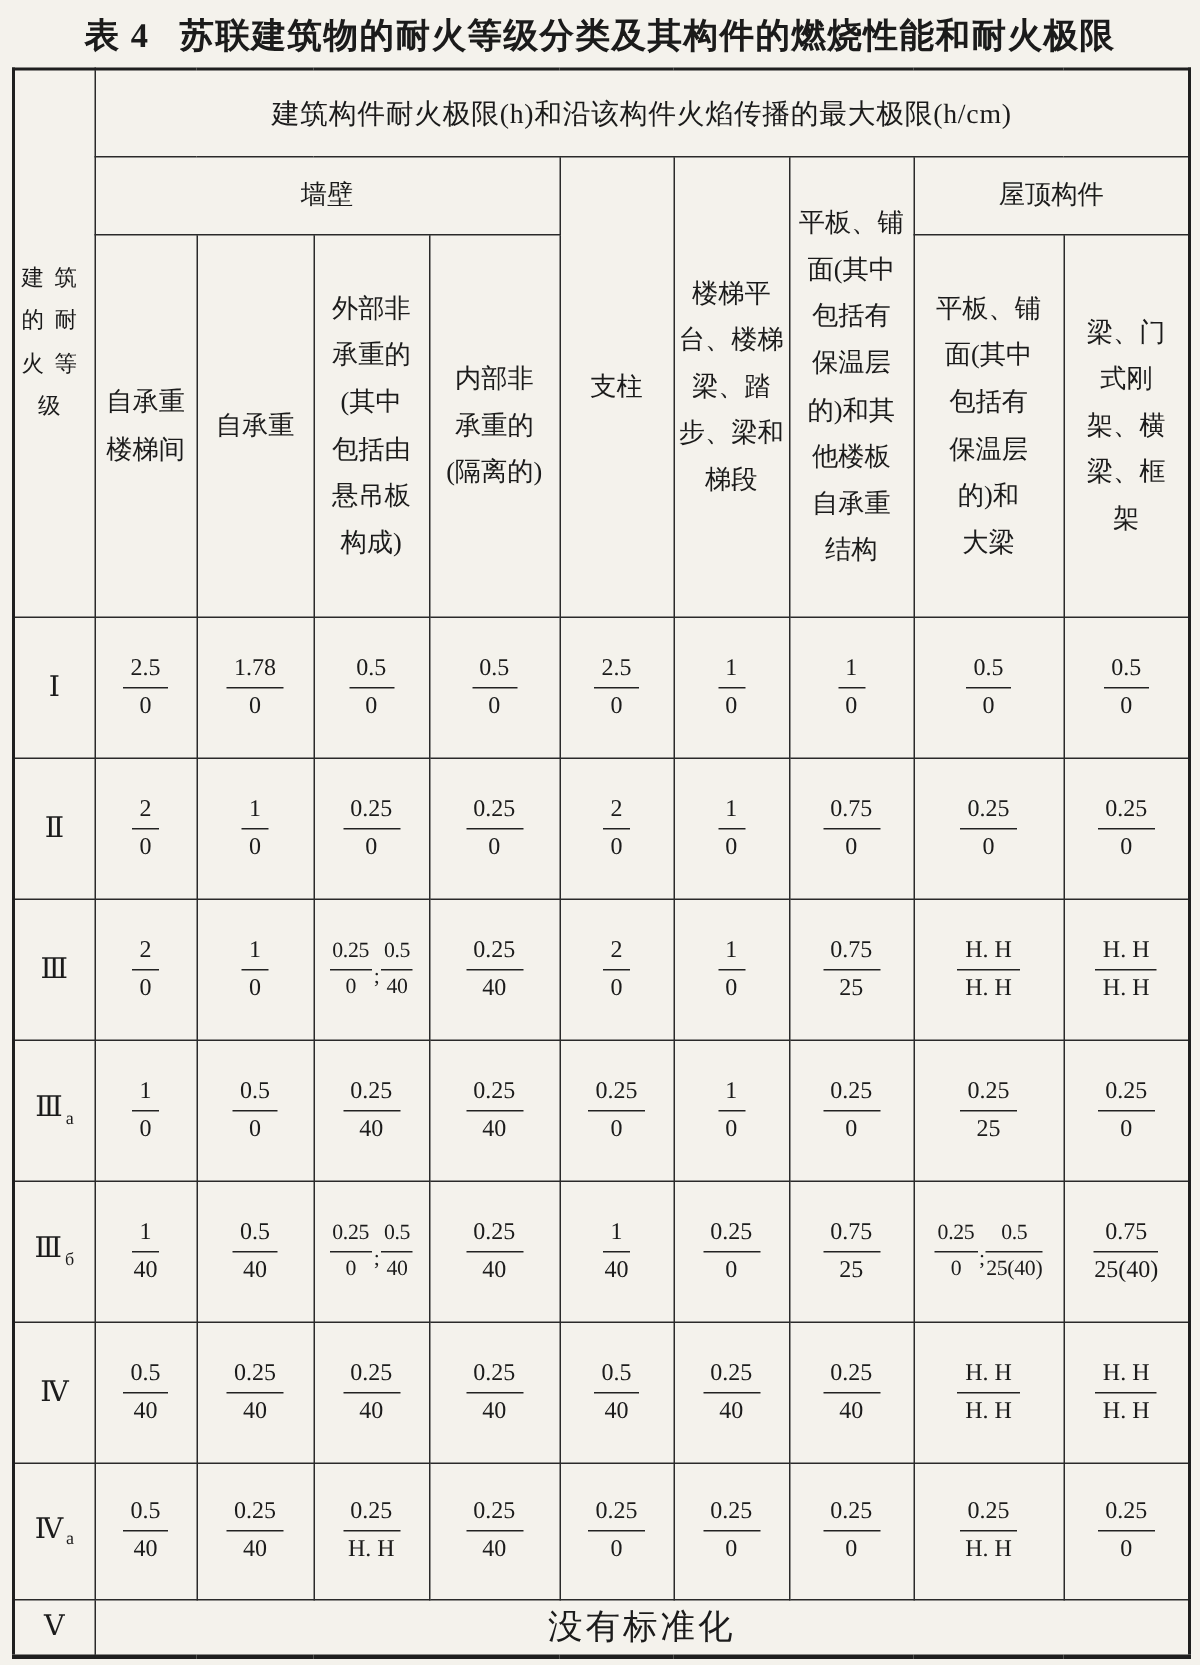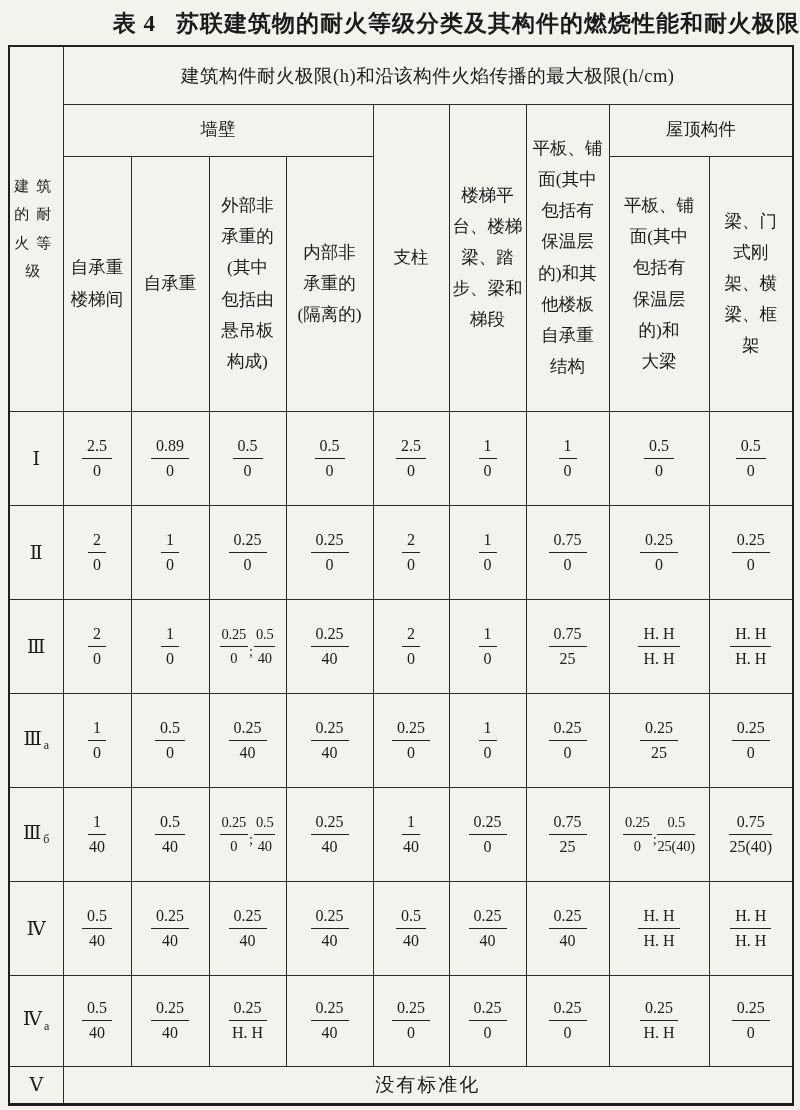--- a/index.html
+++ b/index.html
@@ -11,21 +11,21 @@
     background: #f4f2ec;
     font-family: "Liberation Serif", "DejaVu Serif", serif;
     color: #1b1b1b;
     overflow: hidden;
   }
   .title-row {
     position: absolute;
     top: 8px;
     left: 0;
     width: 100%;
-    text-align: right;
+    text-align: center;
     font-size: 23px;
     font-weight: bold;
     letter-spacing: 1px;
     white-space: nowrap;
   }
   .title-row .tbl-label { margin-right: 20px; }
   table.fire {
     position: absolute;
     top: 45px;
     left: 8px;
@@ -72,21 +72,21 @@
   }
   .frac .num {
     display: block;
     border-bottom: 1.5px solid #222;
     padding: 0 5px 2px;
   }
   .frac .den { display: block; padding-top: 2px; }
   td.multi .frac .num { padding: 0 2px 2px; }
   td.multi { font-size: 14.5px; letter-spacing: -0.2px; }
   .semi { display: inline-block; vertical-align: middle; margin: 10px 1px 0; }
-  td.merged { font-size: 19px; letter-spacing: 2px; }
+  td.merged { font-size: 23px; letter-spacing: 2px; }
 </style>
 </head>
 <body>
 
 <div class="page">
 
   <div class="title-row">
     <span class="tbl-label">表 4</span><span>苏联建筑物的耐火等级分类及其构件的燃烧性能和耐火极限</span>
   </div>
 
@@ -152,21 +152,21 @@
 式刚
 架、横
 梁、框
 架</th>
       </tr>
     </thead>
     <tbody>
         <tr>
           <th class="rowlabel">Ⅰ</th>
           <td class="cell"><span class="frac"><span class="num">2.5</span><span class="den">0</span></span></td>
-          <td class="cell"><span class="frac"><span class="num">0.89</span><span class="den">0</span></span></td>
+          <td class="cell"><span class="frac"><span class="num">1.78</span><span class="den">0</span></span></td>
           <td class="cell"><span class="frac"><span class="num">0.5</span><span class="den">0</span></span></td>
           <td class="cell"><span class="frac"><span class="num">0.5</span><span class="den">0</span></span></td>
           <td class="cell"><span class="frac"><span class="num">2.5</span><span class="den">0</span></span></td>
           <td class="cell"><span class="frac"><span class="num">1</span><span class="den">0</span></span></td>
           <td class="cell"><span class="frac"><span class="num">1</span><span class="den">0</span></span></td>
           <td class="cell"><span class="frac"><span class="num">0.5</span><span class="den">0</span></span></td>
           <td class="cell"><span class="frac"><span class="num">0.5</span><span class="den">0</span></span></td>
         </tr>
         <tr>
           <th class="rowlabel">Ⅱ</th>

